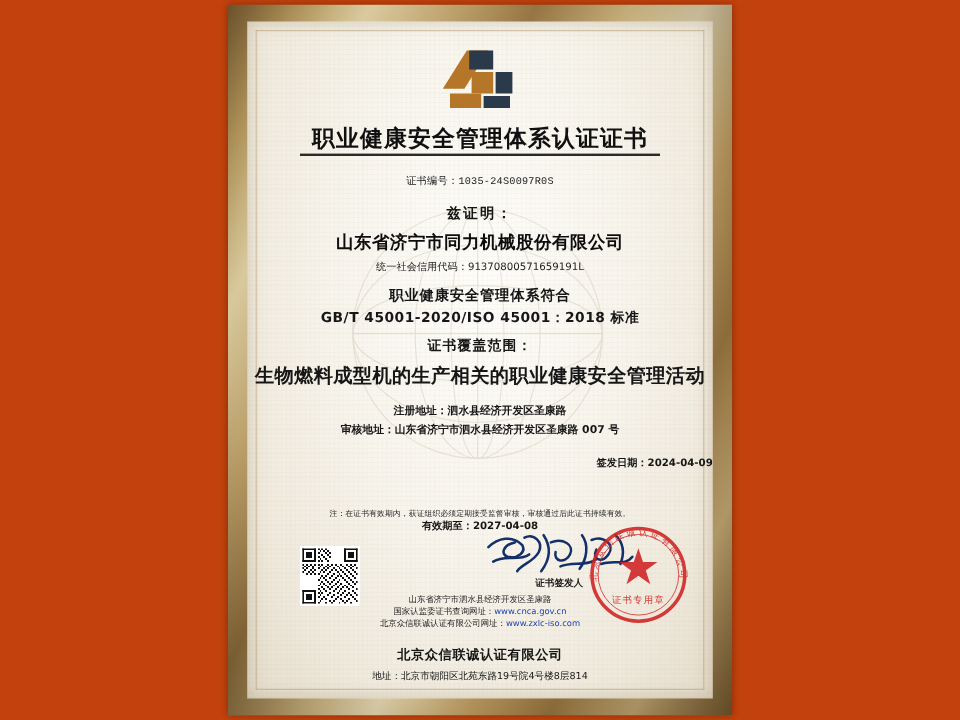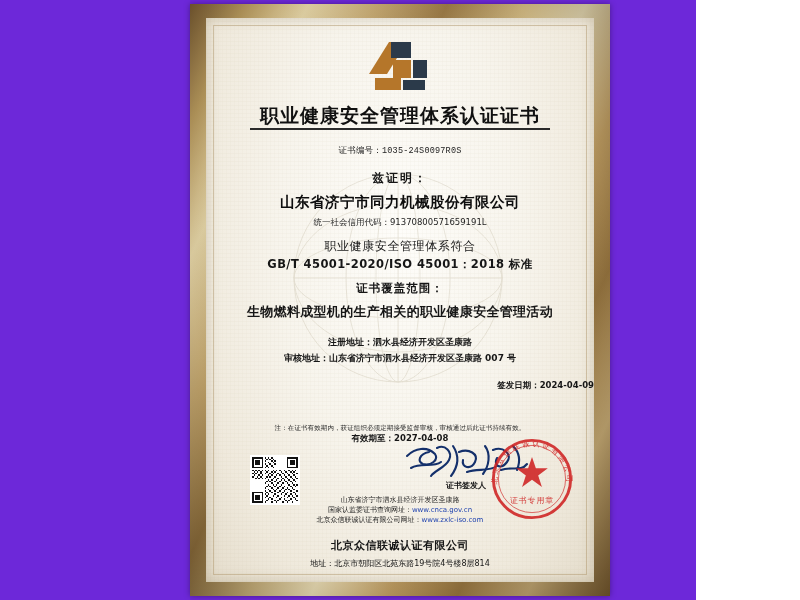--- a/index.html
+++ b/index.html
@@ -7,23 +7,23 @@
     padding: 0;
     width: 800px;
     height: 600px;
     overflow: hidden;
     background: #ffffff;
     font-family: "Liberation Sans", sans-serif;
   }
 
   #root {
     position: relative;
-    width: 696px;
+    width: 800px;
     height: 600px;
-    background: #6d28d9;
+    background: #c2410c;
   }
 
   
   .cert-frame {
     position: absolute;
     left: 190px;
     top: 4px;
     width: 420px;
     height: 592px;
     background:
@@ -176,21 +176,21 @@
     color: #1d1d1d;
     font-family: "DejaVu Sans", "Liberation Sans", sans-serif;
   }
 
   .conform-line1 {
     position: absolute;
     top: 220px;
     left: 0;
     width: 388px;
     font-size: 12px;
-    font-weight: normal;
+    font-weight: bold;
     letter-spacing: 0.6px;
     font-family: "DejaVu Sans", "Liberation Sans", sans-serif;
   }
   .conform-line2 {
     position: absolute;
     top: 239px;
     left: 0;
     width: 388px;
     font-size: 11.5px;
     font-weight: bold;
@@ -206,21 +206,21 @@
     font-size: 11.5px;
     font-weight: bold;
     letter-spacing: 1px;
     font-family: "DejaVu Sans", "Liberation Sans", sans-serif;
   }
   .scope-value {
     position: absolute;
     top: 285px;
     left: 0;
     width: 388px;
-    font-size: 13px;
+    font-size: 16px;
     font-weight: bold;
     letter-spacing: 0.3px;
     font-family: "DejaVu Sans", "Liberation Sans", sans-serif;
   }
 
   .addr-reg {
     position: absolute;
     top: 318px;
     left: 0;
     width: 388px;

